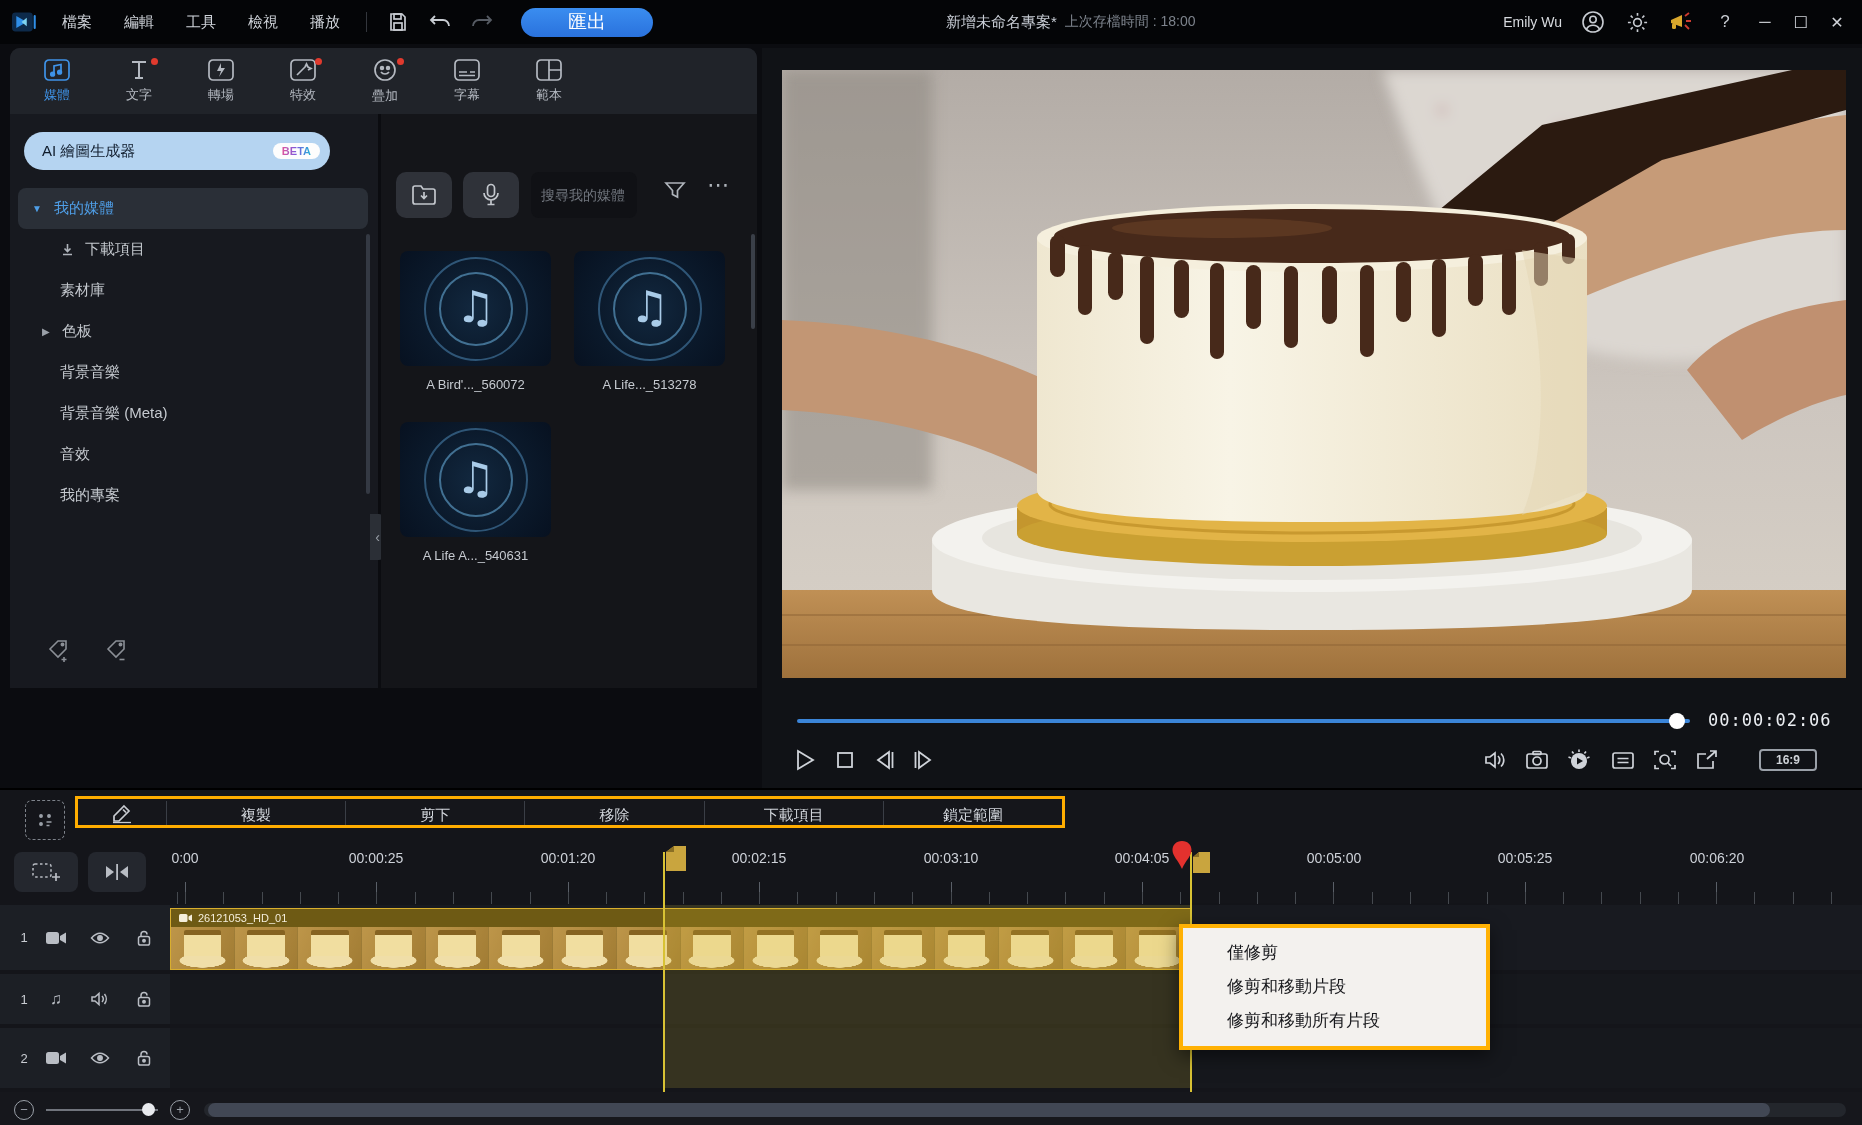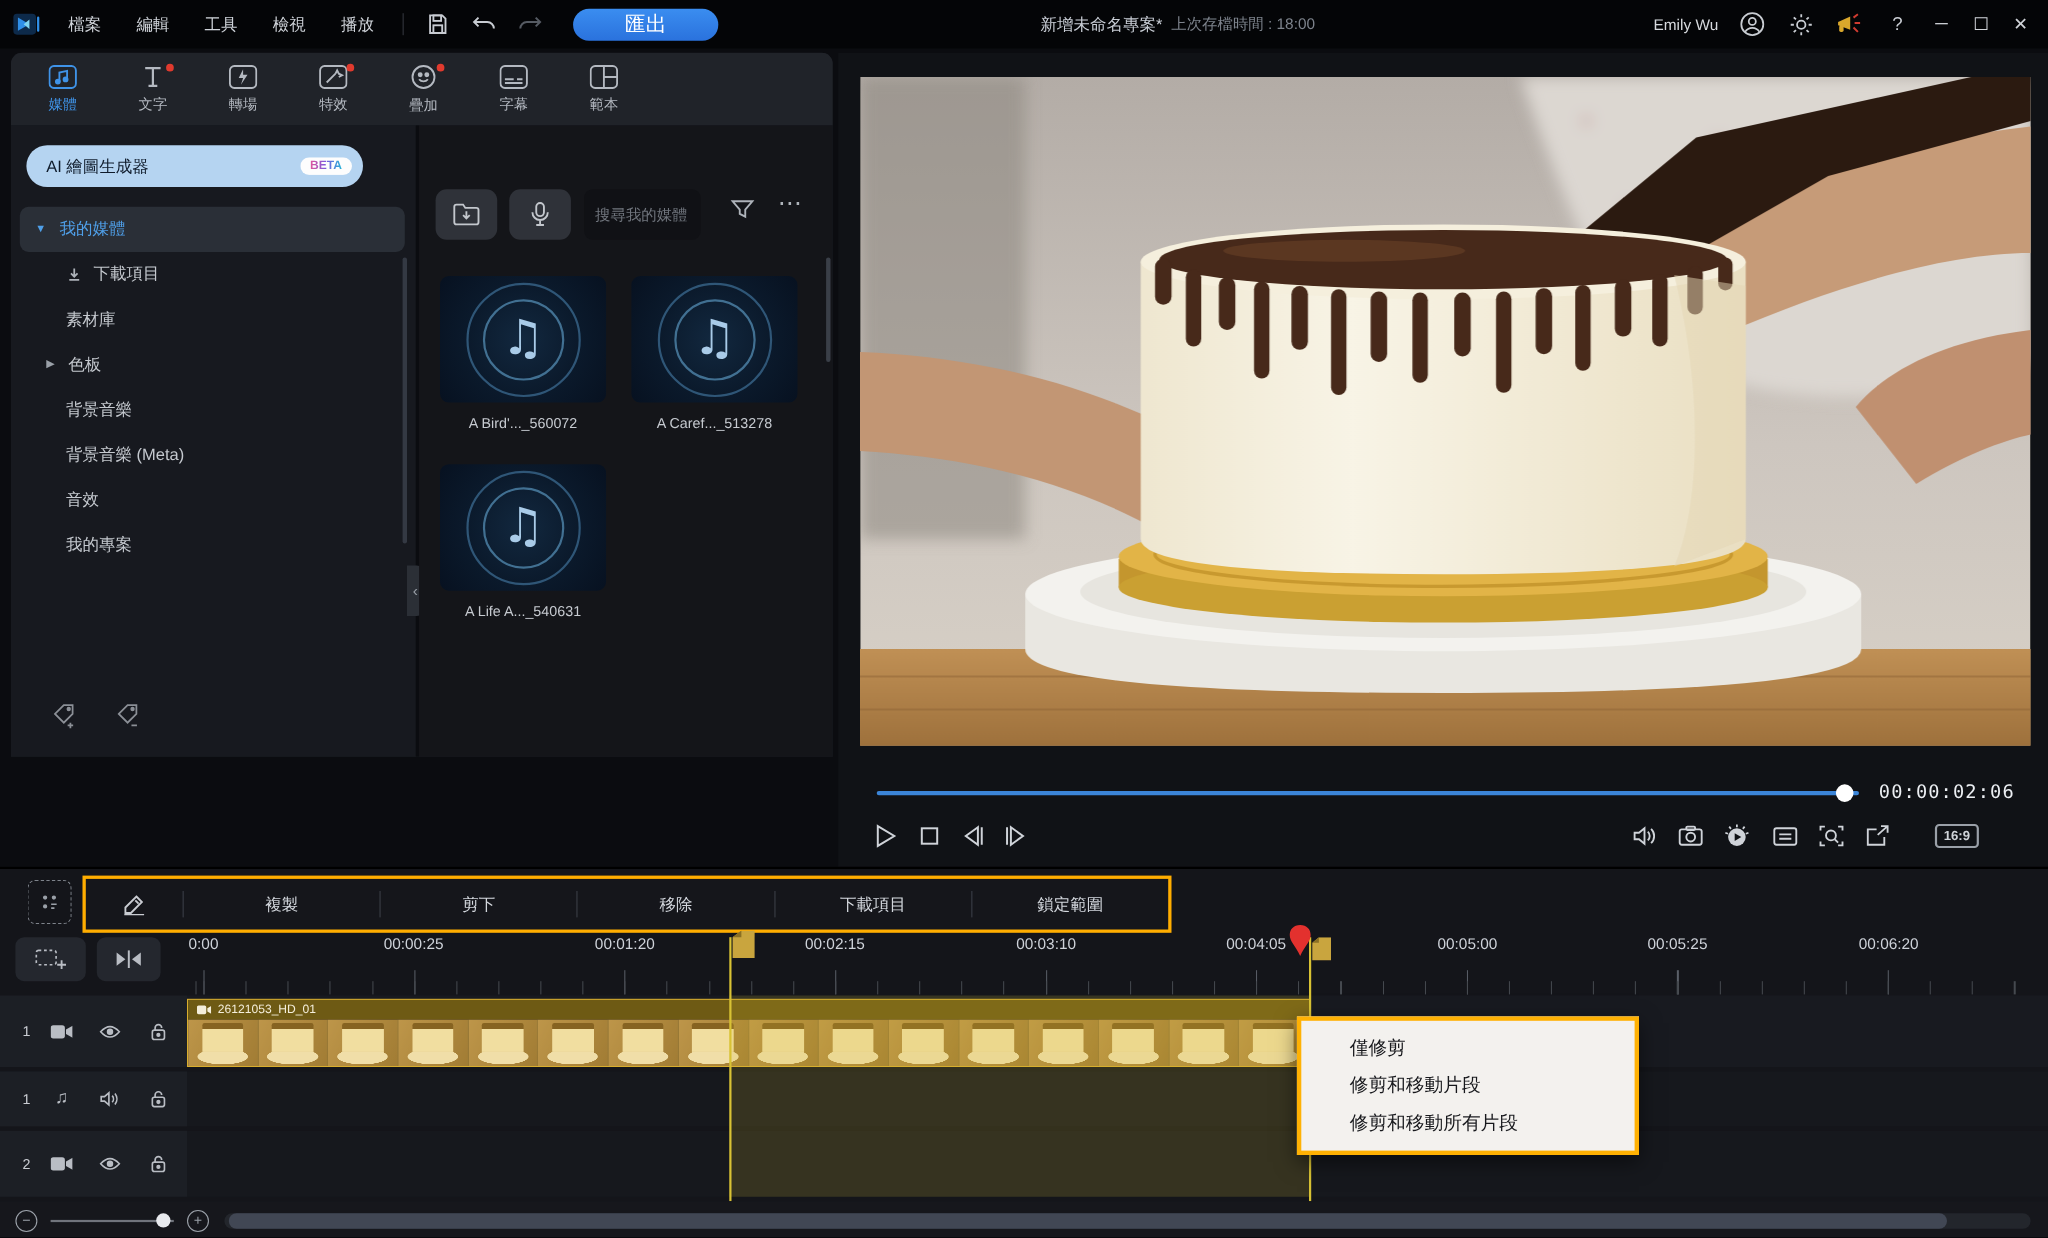--- a/index.html
+++ b/index.html
@@ -62,27 +62,27 @@
 .m-label{position:absolute;width:151px;text-align:center;font-size:13px;color:#c6cad0;white-space:nowrap}
 .m-scroll{position:absolute;right:2px;top:120px;width:4px;height:95px;background:#3a3f48;border-radius:2px}
 
 .preview{left:762px;top:48px;width:1100px;height:740px;background:#101216}
 .screen{position:absolute;left:20px;top:22px;width:1064px;height:608px;background:#202020;overflow:hidden}
 .seek-track{position:absolute;left:35px;top:671px;width:893px;height:4px;background:#3b85d8;border-radius:2px}
 .seek-knob{position:absolute;left:872px;top:-6px;width:16px;height:16px;border-radius:50%;background:#fff}
 .timecode{position:absolute;left:946px;top:662px;font-family:"DejaVu Sans Mono","Liberation Mono",monospace;
   font-size:17px;color:#eceff3;letter-spacing:1px}
 .pv-ctl{position:absolute;top:697px;width:30px;height:30px;display:flex;align-items:center;justify-content:center;color:#cfd3d9}
-.ratio-badge{position:absolute;left:997px;top:701px;width:40px;height:22px;border:2px solid #9aa0a8;border-radius:4px;
+.ratio-badge{position:absolute;left:997px;top:701px;width:58px;height:22px;border:2px solid #9aa0a8;border-radius:4px;
   display:flex;align-items:center;justify-content:center;font-size:12px;color:#cfd3d8;font-weight:bold}
 
 .timeline{left:0;top:788px;width:1862px;height:337px;background:#14151a;border-top:2px solid #000}
 .board-icon{position:absolute;left:25px;top:10px;width:40px;height:40px;border:1.6px dashed #7e838b;border-radius:7px;
   display:flex;align-items:center;justify-content:center;color:#9aa0a8}
-.tl-toolbar{position:absolute;left:75px;top:6px;width:990px;height:52px;border:3px solid #ffad00;display:flex;align-items:center;background:#15161b}
+.tl-toolbar{position:absolute;left:75px;top:6px;width:990px;height:32px;border:3px solid #ffad00;display:flex;align-items:flex-end;background:#15161b}
 .pen-cell{width:88px;display:flex;align-items:center;justify-content:center;color:#c9ccd2}
 .tl-div{width:1px;height:24px;background:#3a3e46}
 .tl-btn{flex:1;text-align:center;font-size:15px;color:#d3d7dd;cursor:default}
 .addtrack-btn,.split-btn{position:absolute;top:62px;height:40px;background:#24272e;border-radius:8px;display:flex;align-items:center;justify-content:center;color:#b9bdc4}
 .ruler-label{position:absolute;top:60px;transform:translateX(-50%);font-size:14px;color:#ced2d9;white-space:nowrap}
 .ticks-major{position:absolute;left:170px;top:92px;width:1692px;height:22px;
   background:repeating-linear-gradient(90deg,#5a5f68 0 1px,transparent 1px 191.4px);background-position:15px 0}
 .ticks-minor{position:absolute;left:170px;top:102px;width:1692px;height:12px;
   background:repeating-linear-gradient(90deg,#45494f 0 1px,transparent 1px 38.28px);background-position:15px 0}
 .trk-head{position:absolute;left:0;width:170px;background:#1c1f25;display:flex;align-items:center;color:#b9bdc4}
@@ -333,21 +333,21 @@
           <span class="ring" style="width:74px;height:74px;border-color:rgba(110,180,225,.55)"></span>
           <span class="note-g">♫</span>
         </div>
         <div class="m-label" style="left:19px;top:263px">A Bird'..._560072</div>
 
         <div class="thumb" style="left:193px;top:137px">
           <span class="ring" style="width:104px;height:104px"></span>
           <span class="ring" style="width:74px;height:74px;border-color:rgba(110,180,225,.55)"></span>
           <span class="note-g">♫</span>
         </div>
-        <div class="m-label" style="left:193px;top:263px">A Caref..._513278</div>
+        <div class="m-label" style="left:193px;top:263px">A Life..._513278</div>
 
         <div class="thumb" style="left:19px;top:308px">
           <span class="ring" style="width:104px;height:104px"></span>
           <span class="ring" style="width:74px;height:74px;border-color:rgba(110,180,225,.55)"></span>
           <span class="note-g">♫</span>
         </div>
         <div class="m-label" style="left:19px;top:434px">A Life A..._540631</div>
 
         <div class="m-scroll"></div>
       </div>

